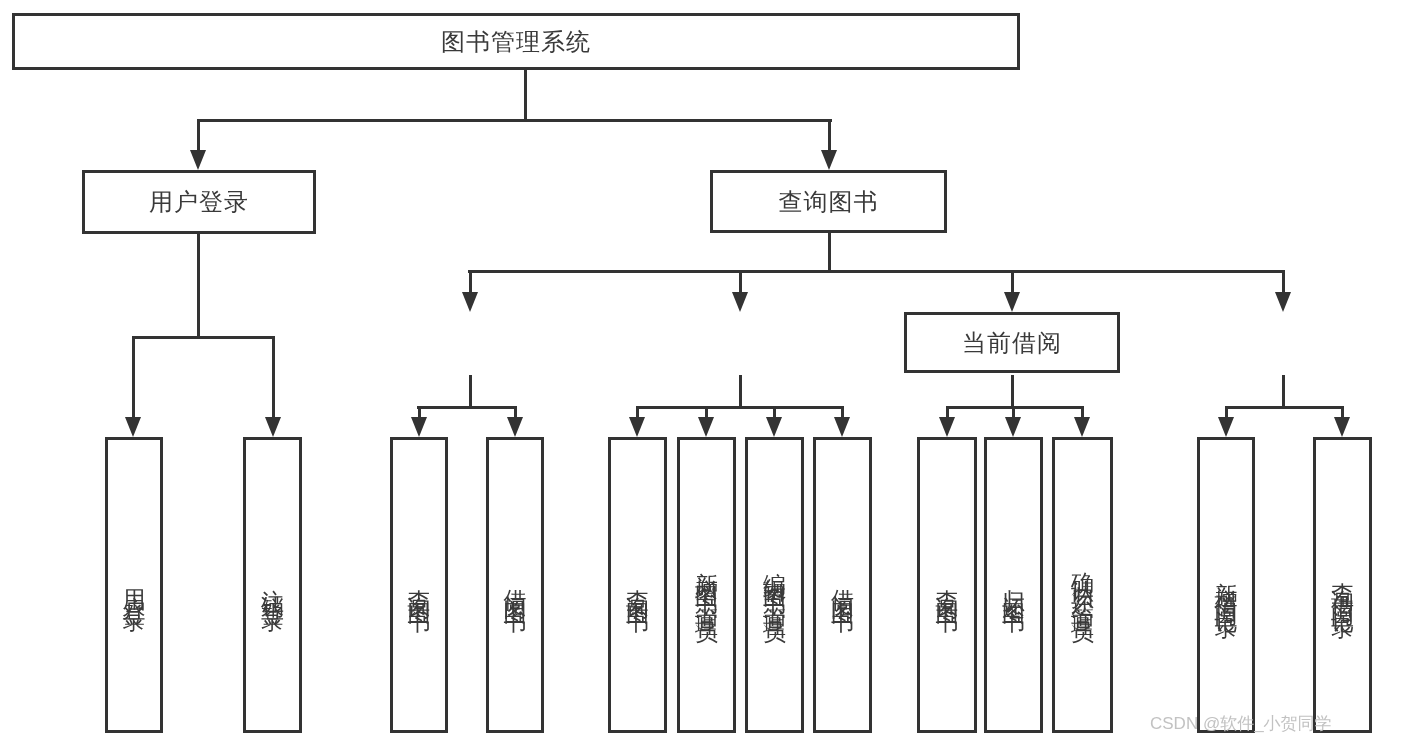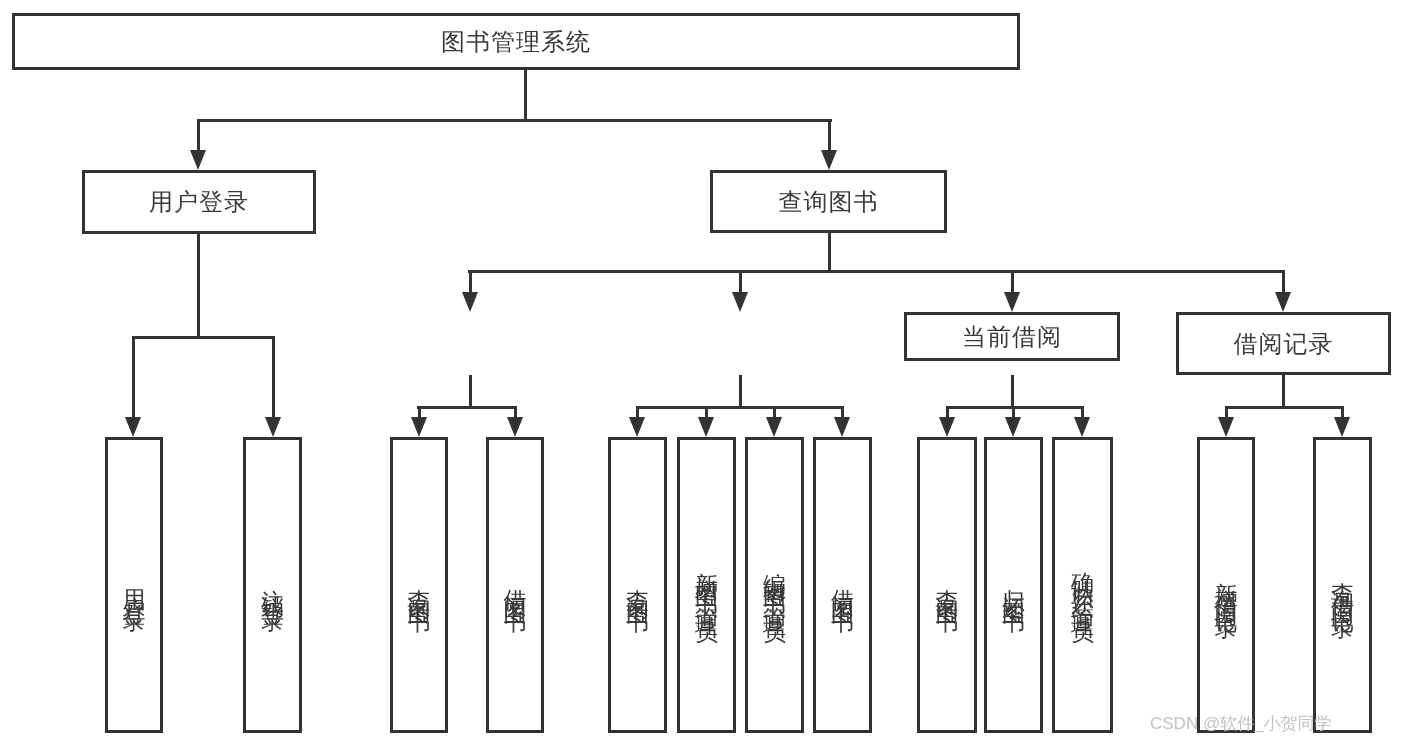--- a/index.html
+++ b/index.html
@@ -82,25 +82,22 @@
   <div class="hl" style="left:468px;top:270px;width:817px"></div>
   <div class="vl" style="left:469px;top:270px;height:24px"></div>
   <div class="ar" style="left:462px;top:292px"></div>
   <div class="vl" style="left:739px;top:270px;height:24px"></div>
   <div class="ar" style="left:732px;top:292px"></div>
   <div class="vl" style="left:1011px;top:270px;height:24px"></div>
   <div class="ar" style="left:1004px;top:292px"></div>
   <div class="vl" style="left:1282px;top:270px;height:24px"></div>
   <div class="ar" style="left:1275px;top:292px"></div>
 
-  <div class="box" style="left:904px;top:312px;width:216px;height:49px">
+  <div class="box" style="left:904px;top:312px;width:216px;height:61px">
     <span class="hlabel">当前借阅</span>
-  </div>
-  <div class="box" style="left:1176px;top:312px;width:215px;height:63px">
-    <span class="hlabel">借阅记录</span>
   </div>
 
   <div class="vl" style="left:469px;top:375px;height:33px"></div>
   <div class="hl" style="left:417px;top:406px;width:100px"></div>
   <div class="vl" style="left:418px;top:406px;height:13px"></div>
   <div class="ar" style="left:411px;top:417px"></div>
   <div class="vl" style="left:514px;top:406px;height:13px"></div>
   <div class="ar" style="left:507px;top:417px"></div>
 
   <div class="vl" style="left:739px;top:375px;height:33px"></div>

